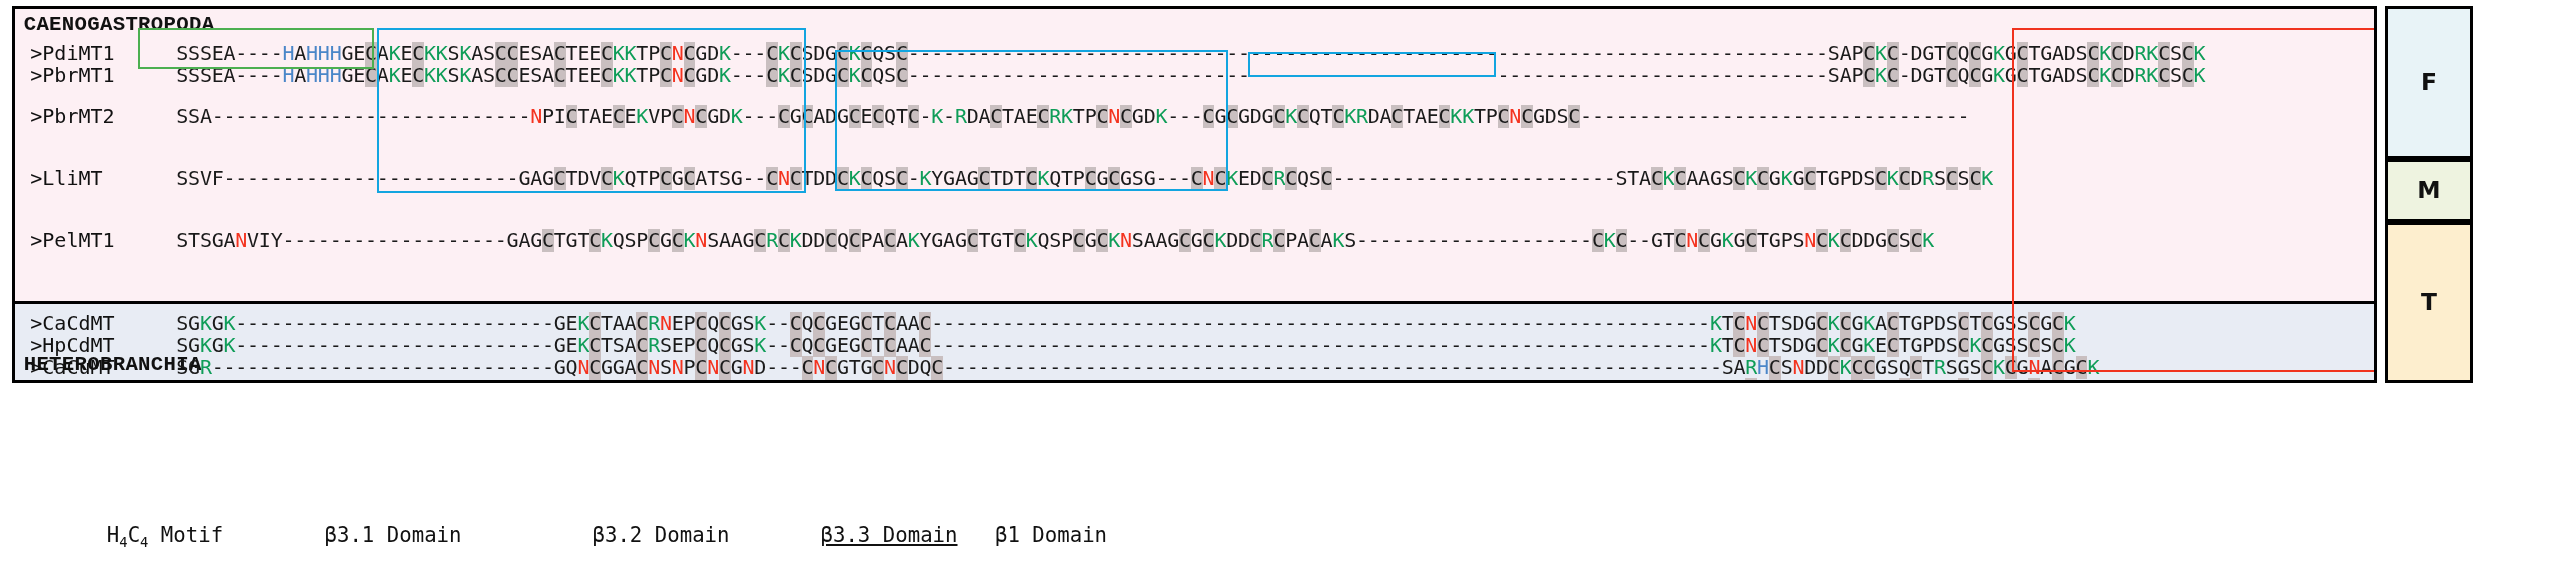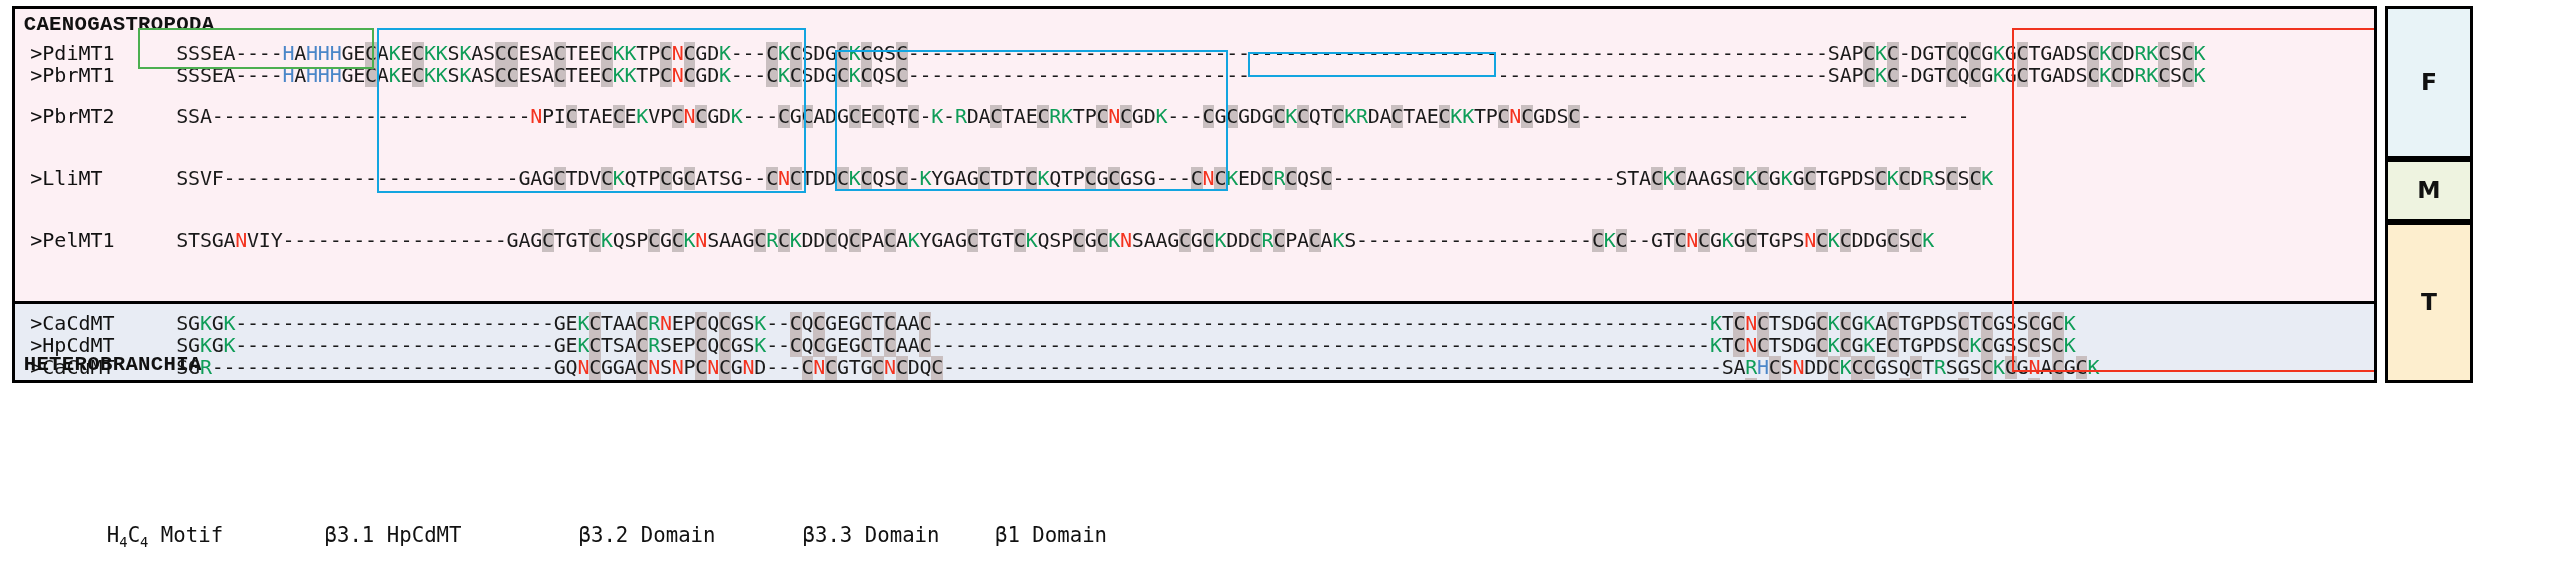--- a/index.html
+++ b/index.html
@@ -196,20 +196,20 @@
   </div>
 
   <div id="sex-col">
     <div class="sex-cell cell-f">F</div>
     <div class="sex-cell cell-m">M</div>
     <div class="sex-cell cell-t">T</div>
   </div>
 
   <div id="legend">
       <div class="legend-item" style="left: 165px;">H<sub>4</sub>C<sub>4</sub> Motif</div>
-      <div class="legend-item" style="left: 393px;">β3.1 HpCdMT</div>
-      <div class="legend-item" style="left: 647px;">β3.2 Domain</div>
-      <div class="legend-item" style="left: 871px;">β3.3 Domain</div>
+      <div class="legend-item" style="left: 393px;">β3.1 Domain</div>
+      <div class="legend-item" style="left: 661px;">β3.2 Domain</div>
+      <div class="legend-item" style="left: 889px; text-decoration: underline;">β3.3 Domain</div>
       <div class="legend-item" style="left: 1051px; text-align: center;">β1 Domain</div>
     </div>
 
 </div>
 
 
 </body></html>

